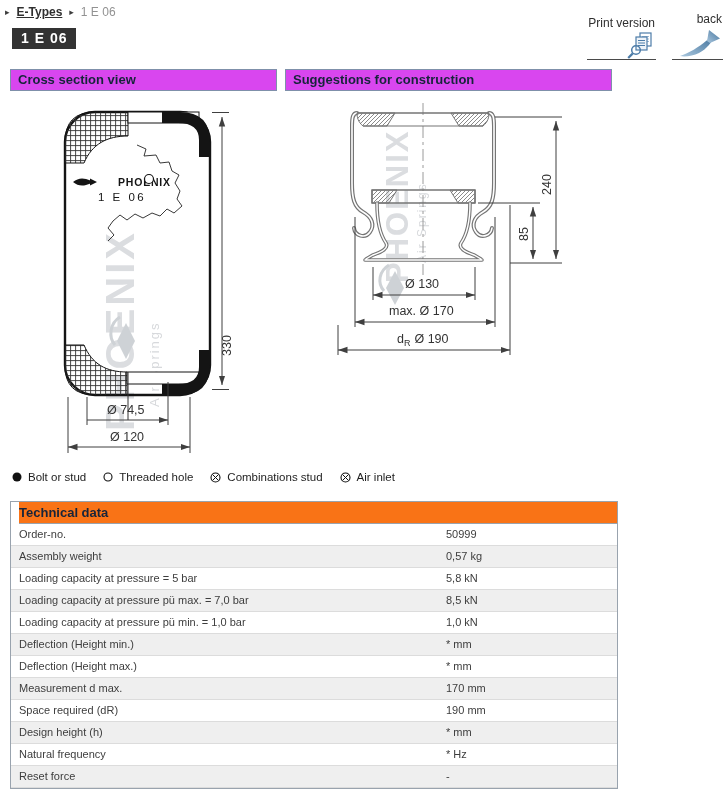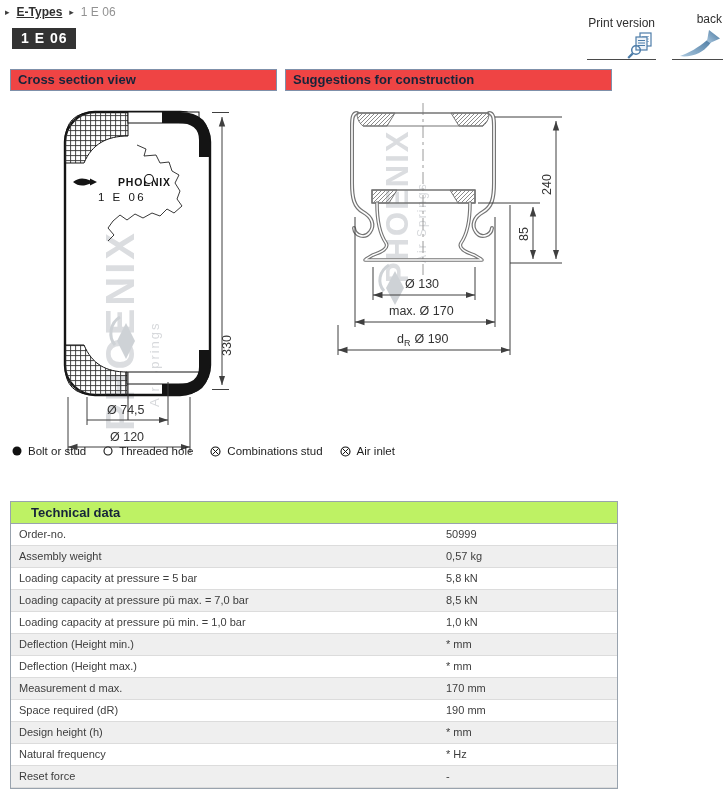--- a/index.html
+++ b/index.html
@@ -18,32 +18,32 @@
   
   .toplinks{position:absolute;top:12px;right:4px;display:flex;align-items:flex-end;gap:16px;}
   .toplink{display:flex;align-items:flex-end;border-bottom:1px solid #4a4a4a;
     font-size:12px;color:#2f2f2f;padding:0 1px 1px 1px;cursor:pointer;flex-direction:column;}
   .toplink .txt{padding-bottom:2px;}
   .toplink svg{display:block;margin-left:5px;margin-bottom:-1px;}
   
   .panel{position:absolute;top:69px;}
   .panel-left{left:10px;width:267px;}
   .panel-right{left:285px;width:327px;}
-  .panel-header{height:20px;line-height:20px;background:#ef4444;border:1px solid #7f90aa;
+  .panel-header{height:20px;line-height:20px;background:#d946ef;border:1px solid #7f90aa;
     font-size:13px;font-weight:bold;color:#16243a;padding-left:7px;}
   .panel svg.drawing{display:block;margin-top:4px;}
   
-  .legend{position:absolute;top:445px;left:12px;display:flex;align-items:center;gap:17px;
+  .legend{position:absolute;top:471px;left:12px;display:flex;align-items:center;gap:17px;
     font-size:11.5px;color:#1d1d1d;}
   .legend .item{display:flex;align-items:center;}
   .legend .sym{display:inline-block;margin-right:6px;line-height:0;}
   
   .tdata{position:absolute;top:501px;left:10px;width:606px;border:1px solid #99a3ae;background:#fff;}
-  .tdata-header{height:21px;line-height:21px;background:#bef264;border-bottom:1px solid #99a3ae;
-    font-size:13px;font-weight:bold;color:#16243a;padding-left:20px;}
+  .tdata-header{height:21px;line-height:21px;background:#f97316;border-bottom:1px solid #99a3ae;
+    font-size:13px;font-weight:bold;color:#16243a;padding-left:0;margin-left:8px;}
   .trow{position:relative;height:21px;line-height:21px;border-bottom:1px solid #dcdcdc;
     font-size:11px;color:#3d3d3d;background:#fff;}
   .tbody .trow:nth-of-type(even){background:#efefef;}
   .tlabel{position:absolute;left:8px;white-space:nowrap;}
   .tvalue{position:absolute;left:435px;white-space:nowrap;}
   text{font-family:"Liberation Sans",sans-serif;}
 </style>
 </head>
 <body>
 

